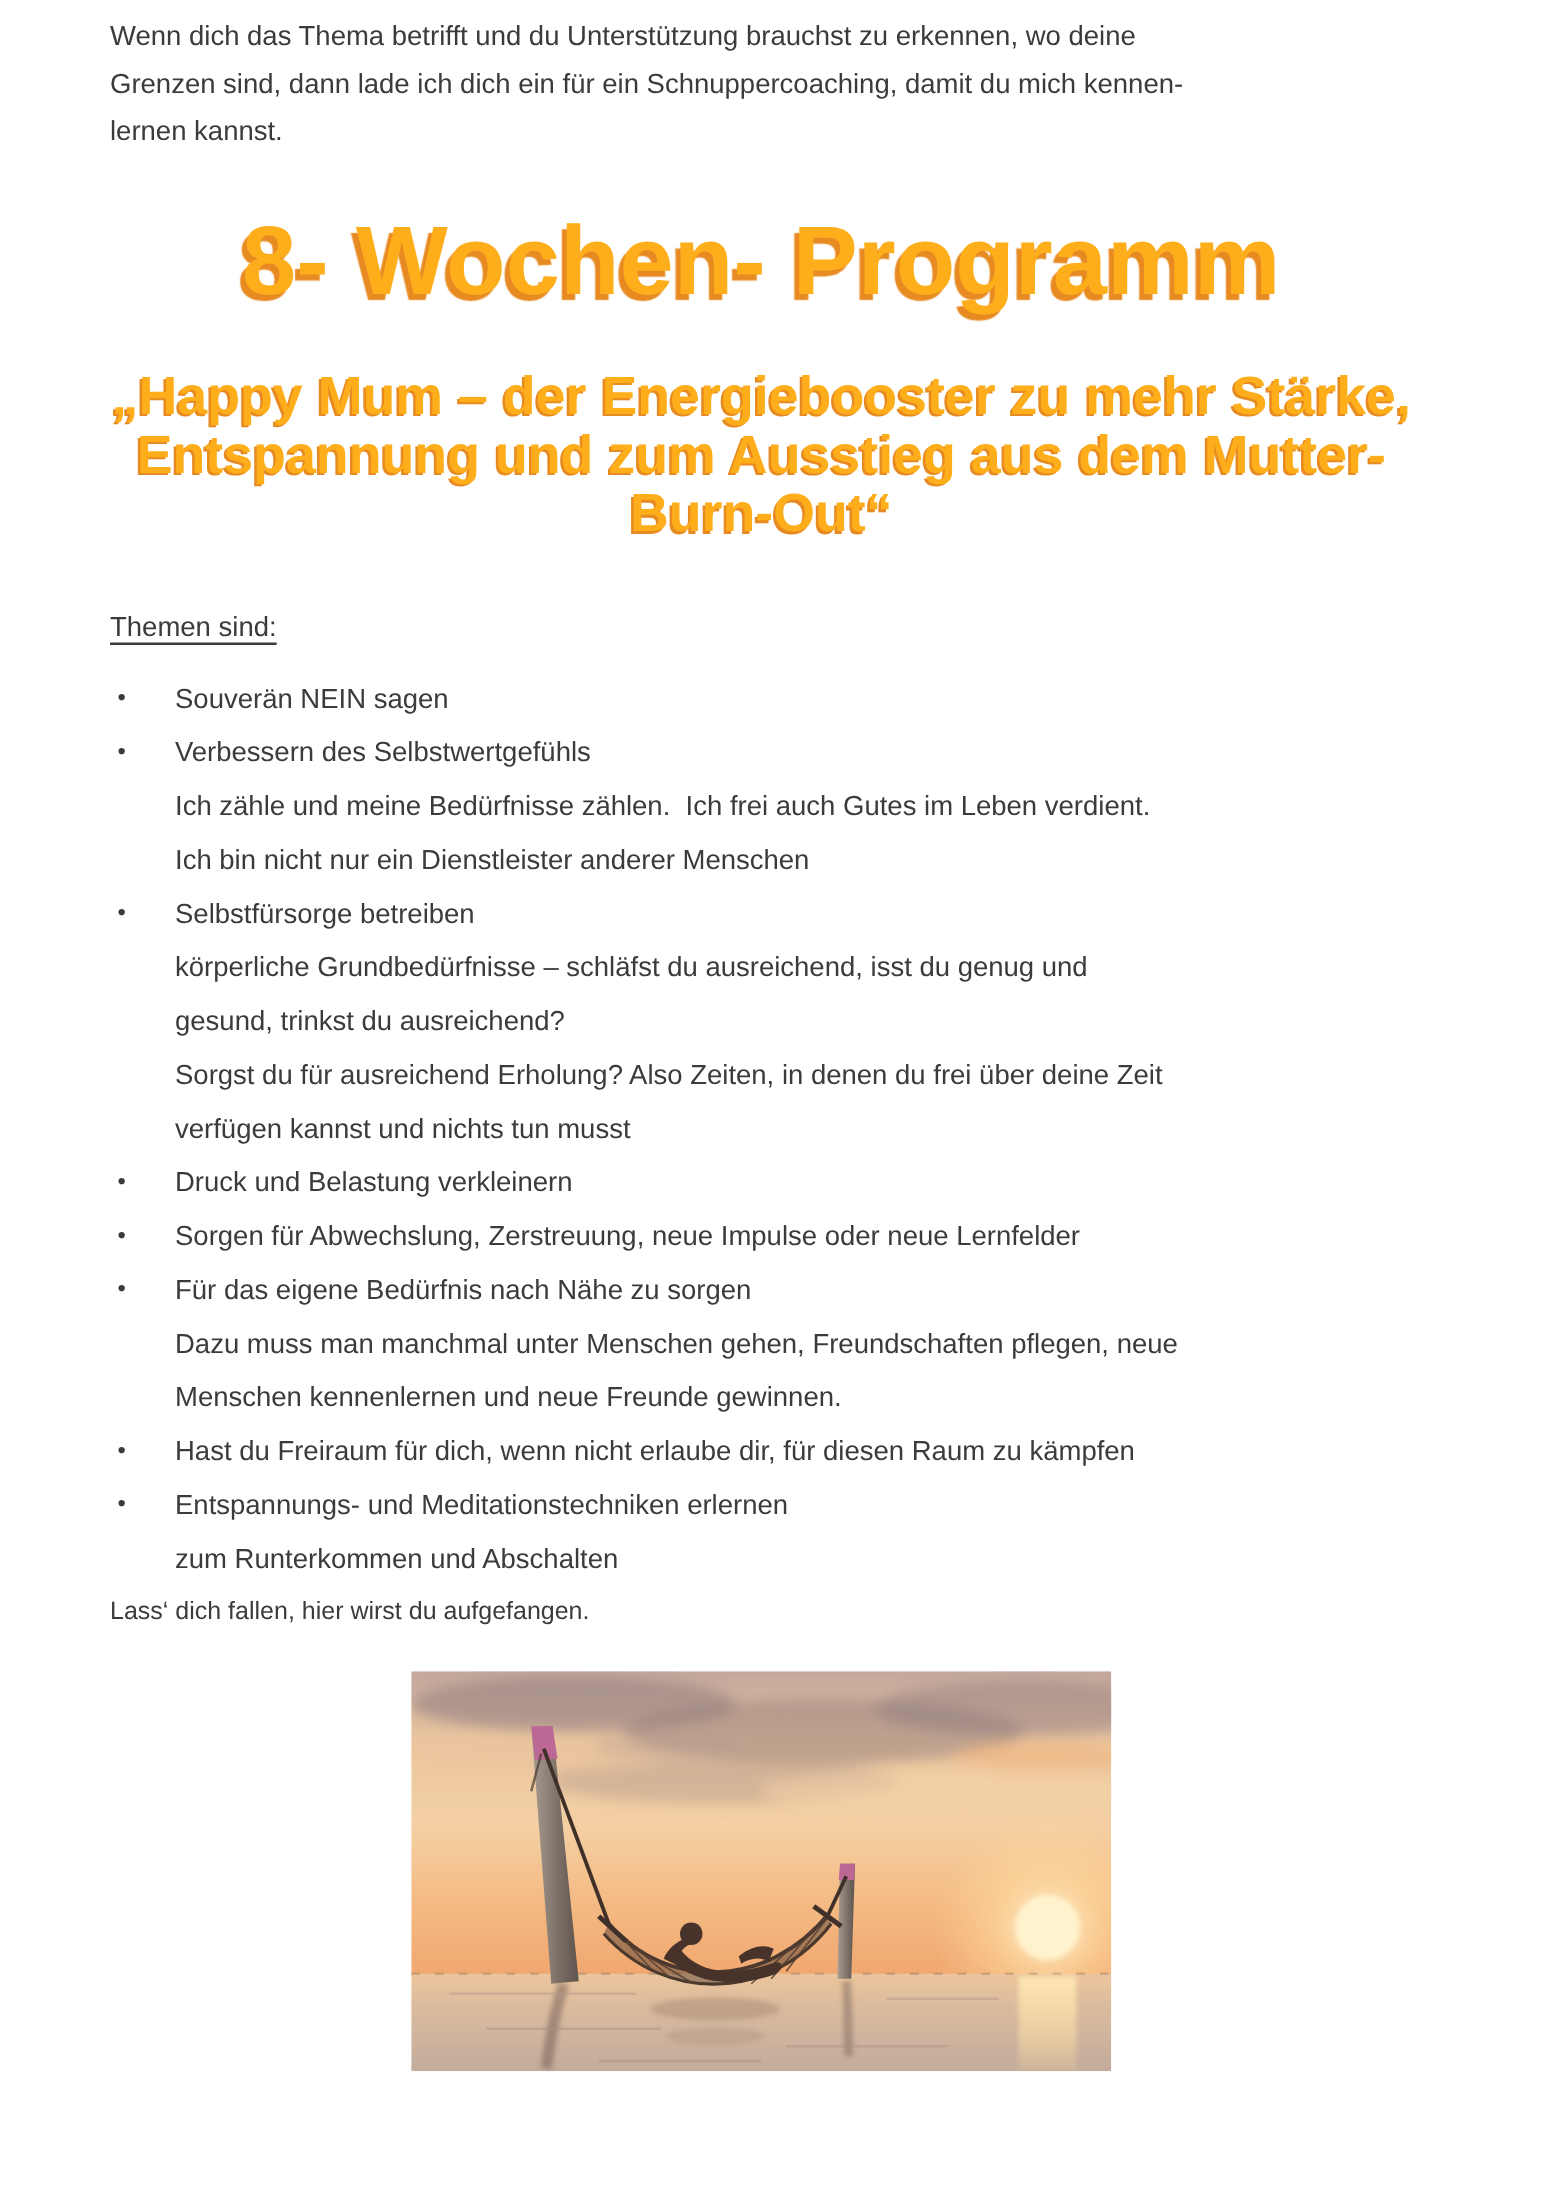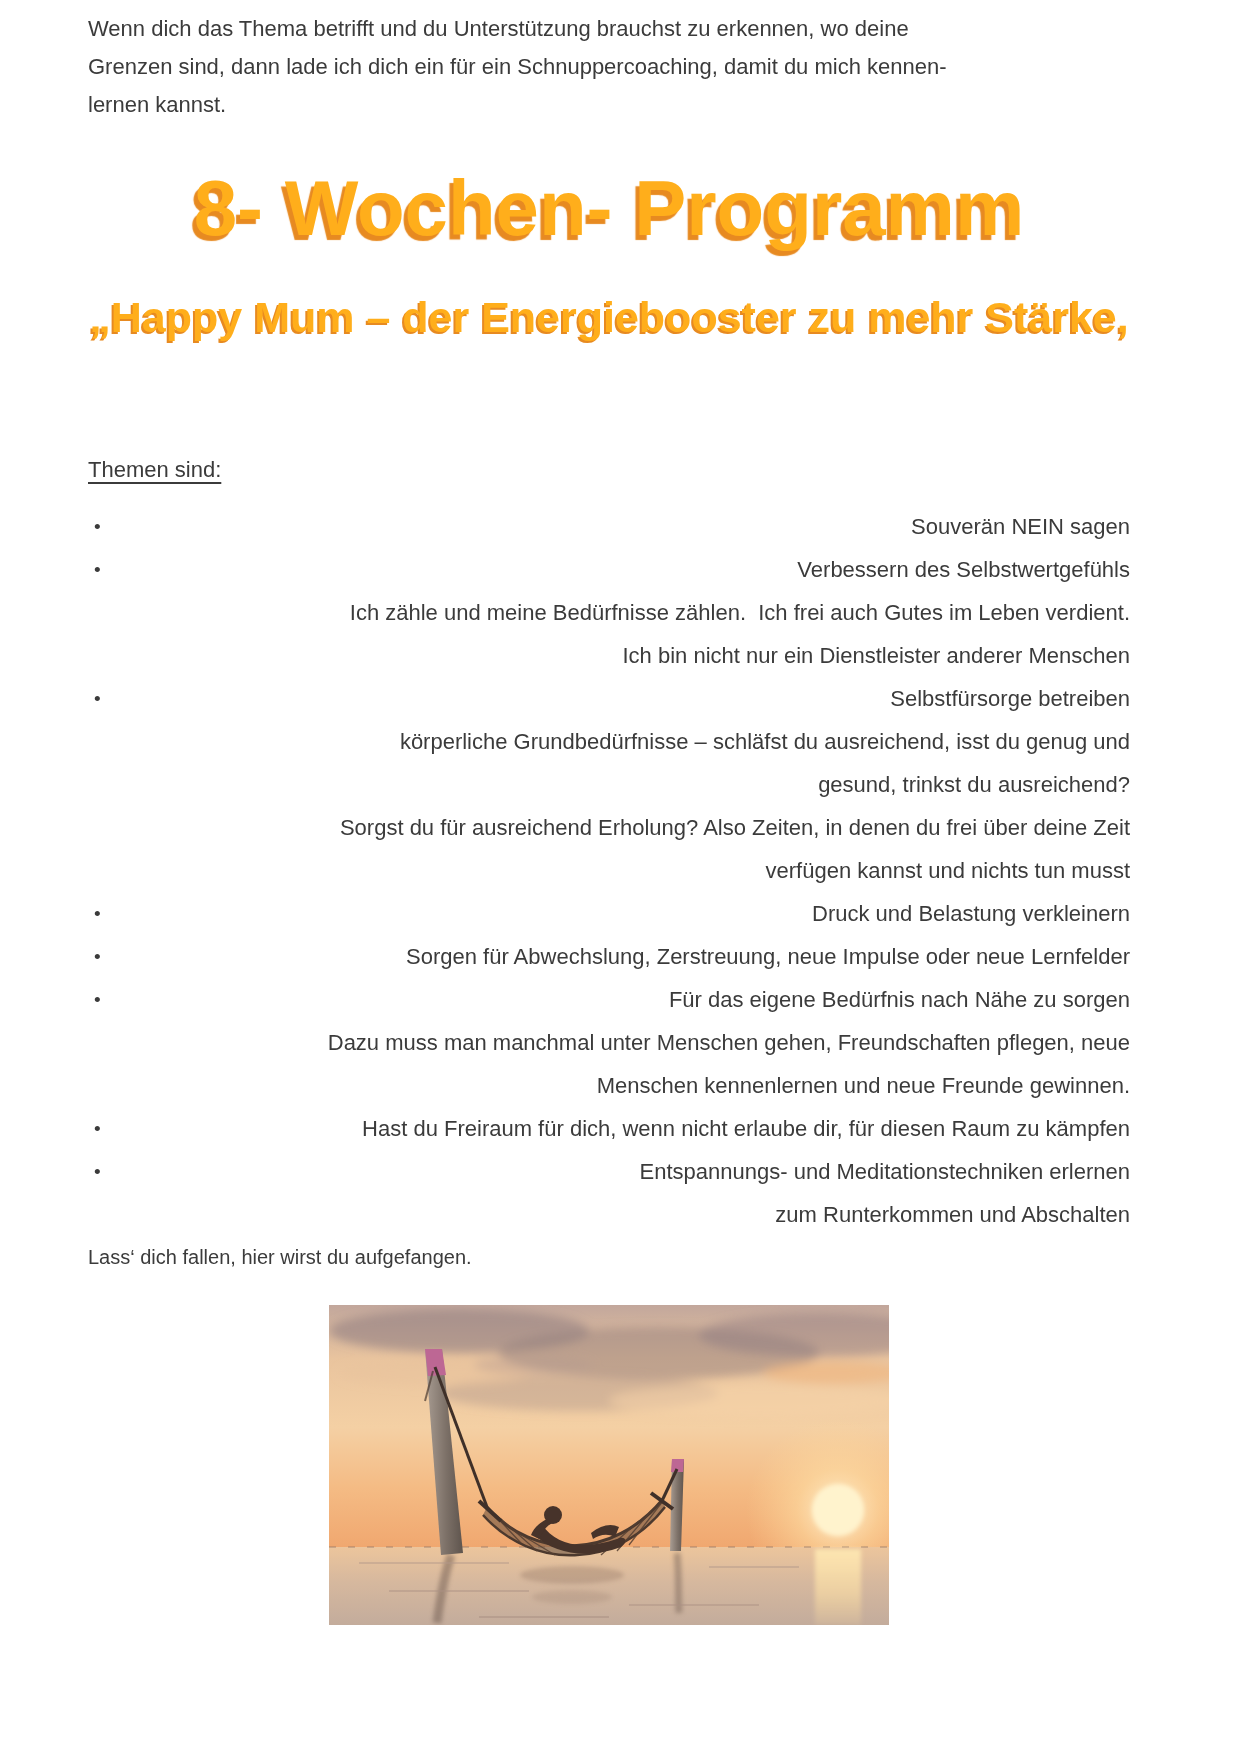--- a/index.html
+++ b/index.html
@@ -20,30 +20,30 @@
     text-shadow:-4px 5px 1px var(--accent-shadow,#E78A21);
     line-height:92px;
   }
   .wordart-sub{margin-top:40px;text-align:center;}
   .wordart-sub .t-line{
     font-size:43px;font-weight:bold;line-height:47px;
     color:var(--accent,#FFAE1B);
     text-shadow:-2px 2px 0 var(--accent-shadow,#E78A21);
   }
   .themes-heading{
-    margin-top:110px;font-size:22px;line-height:38px;
+    margin-top:48px;font-size:22px;line-height:38px;
     text-decoration:underline;text-underline-offset:5px;
   }
   .bullet-list{margin-top:16px;}
   .bullet-item{display:flex;}
   .bullet-marker{
     width:52px;flex:0 0 52px;font-size:19px;line-height:43px;
     padding-left:6px;box-sizing:border-box;
   }
-  .bullet-lines{flex:1;text-align:right;}
+  .bullet-lines{flex:1;}
   .bullet-lines .t-line{font-size:22px;line-height:43px;}
   .closing{font-size:20px;line-height:43px;}
   .photo-fig{
     width:560px;height:320px;margin:26px auto 0 auto;
   }
   .photo-fig svg{display:block;width:560px;height:320px;}
 </style>
 </head>
 <body>
 
@@ -53,20 +53,21 @@
       <div class="t-line">Wenn dich das Thema betrifft und du Unterstützung brauchst zu erkennen, wo deine</div>
       <div class="t-line">Grenzen sind, dann lade ich dich ein für ein Schnuppercoaching, damit du mich kennen-</div>
       <div class="t-line">lernen kannst.</div>
     </div>
 
 
   <div class="wordart-title t-line">8- Wochen- Programm</div>
 
   <div class="wordart-sub" id="wordart-sub">
       <div class="t-line">„Happy Mum – der Energiebooster zu mehr Stärke,</div>
+      <div class="t-line">Entspannung und zum Ausstieg aus dem Mutter-Burn-Out“</div>
     </div>
 
   <div class="themes-heading"><span class="t-line">Themen sind:</span></div>
 
   <div class="bullet-list" id="bullet-list">
       <div class="bullet-item">
         <div class="bullet-marker">•</div>
         <div class="bullet-lines">
           <div class="t-line">Souverän NEIN sagen</div>
         </div>

